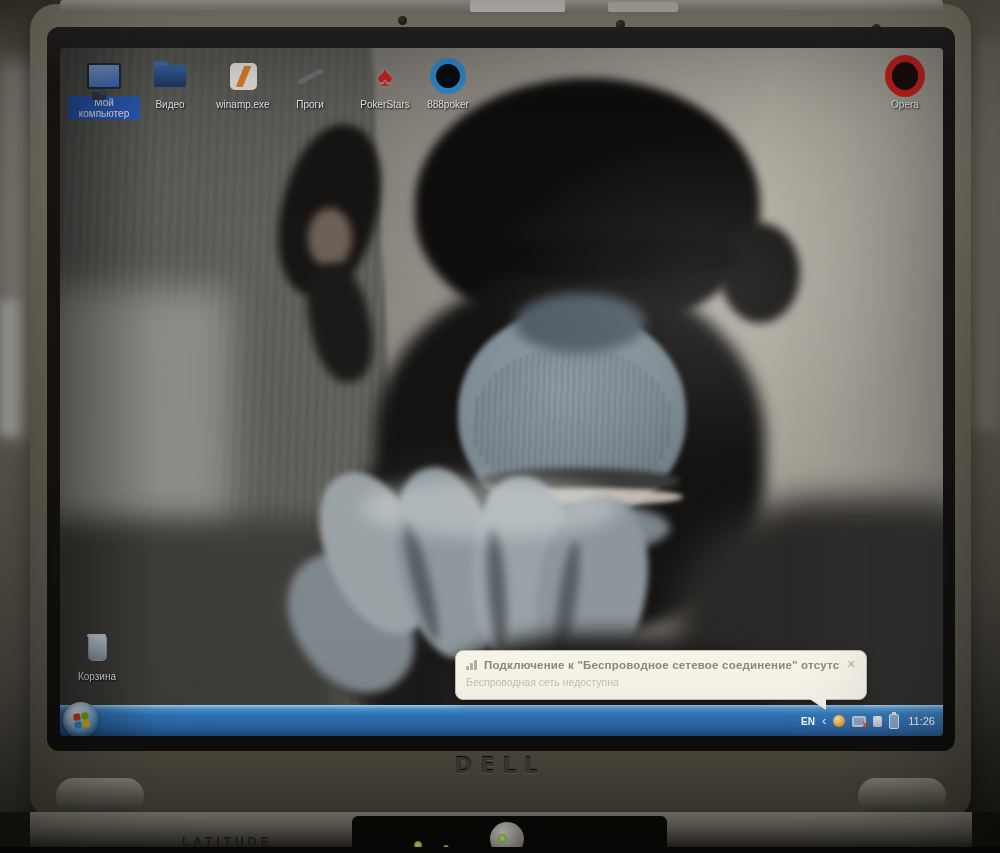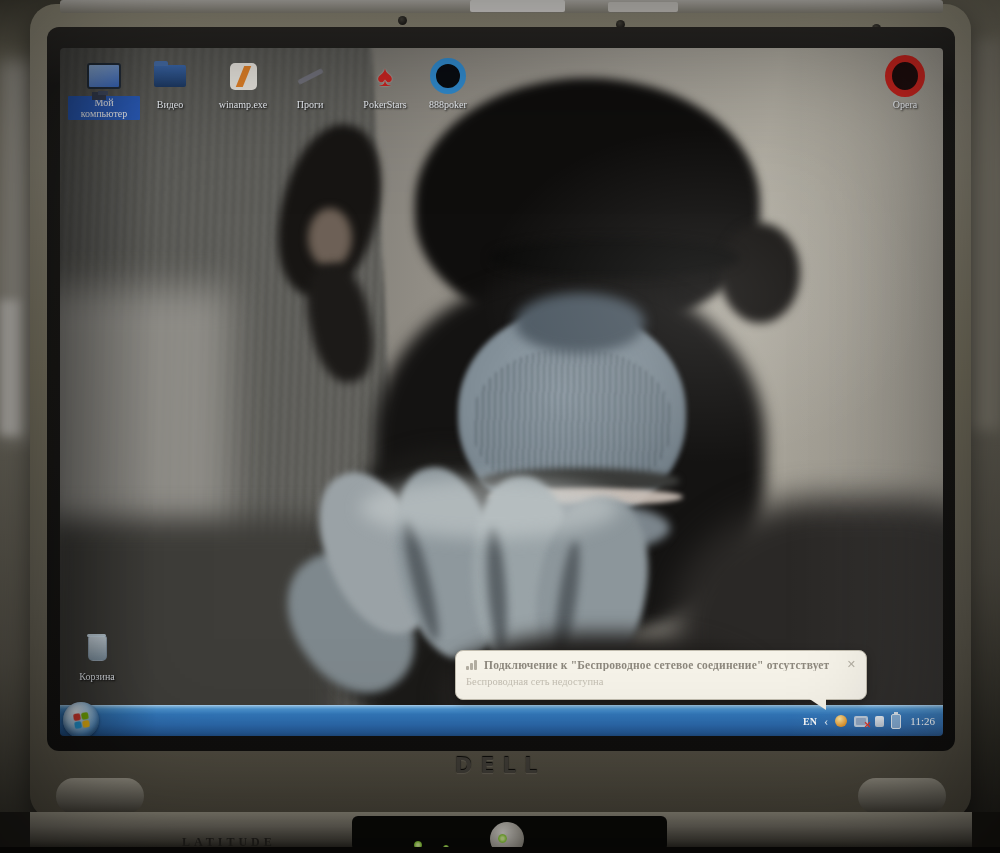--- a/index.html
+++ b/index.html
@@ -1,21 +1,21 @@
 <!DOCTYPE html>
 <html><head>
 <meta charset="utf-8">
 <style>
   html,body{margin:0;padding:0;}
   body{
     width:1000px;height:853px;position:relative;overflow:hidden;
     font-family:"Liberation Sans",sans-serif;
     background:linear-gradient(175deg,#4a473b 0%,#6b6757 5%,#7e7969 14%,#8b8677 28%,#7f7b6e 45%,#5f5b50 70%,#34322a 88%,#1c1a16 100%);
   }
-  .abs{position:absolute;font-family:Liberation Serif, serif;}
+  .abs{position:absolute;}
   
   .wall-left{left:0;top:60px;width:32px;height:380px;background:#aaa69c;filter:blur(9px);}
   .wall-paper{left:0;top:300px;width:20px;height:135px;background:#d5d2cb;filter:blur(5px);}
   .wall-right{left:970px;top:40px;width:30px;height:390px;background:#8f8a7c;filter:blur(7px);}
   .vignette{inset:0;box-shadow:inset 0 0 150px 35px rgba(0,0,0,.5);pointer-events:none;z-index:90;}
   
   .laptop-frame{
     left:30px;top:4px;width:941px;height:816px;border-radius:26px;
     background:linear-gradient(180deg,#98937f 0%,#8a8577 12%,#76715f 45%,#625e52 72%,#474338 100%);
     box-shadow:0 12px 28px rgba(0,0,0,.55);

